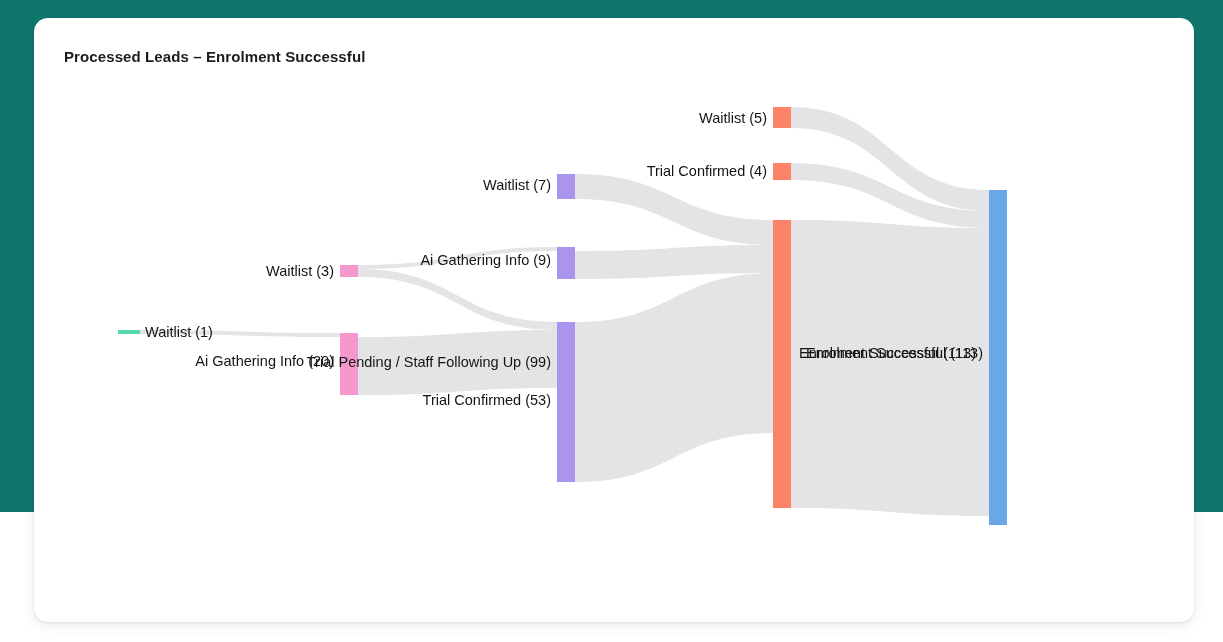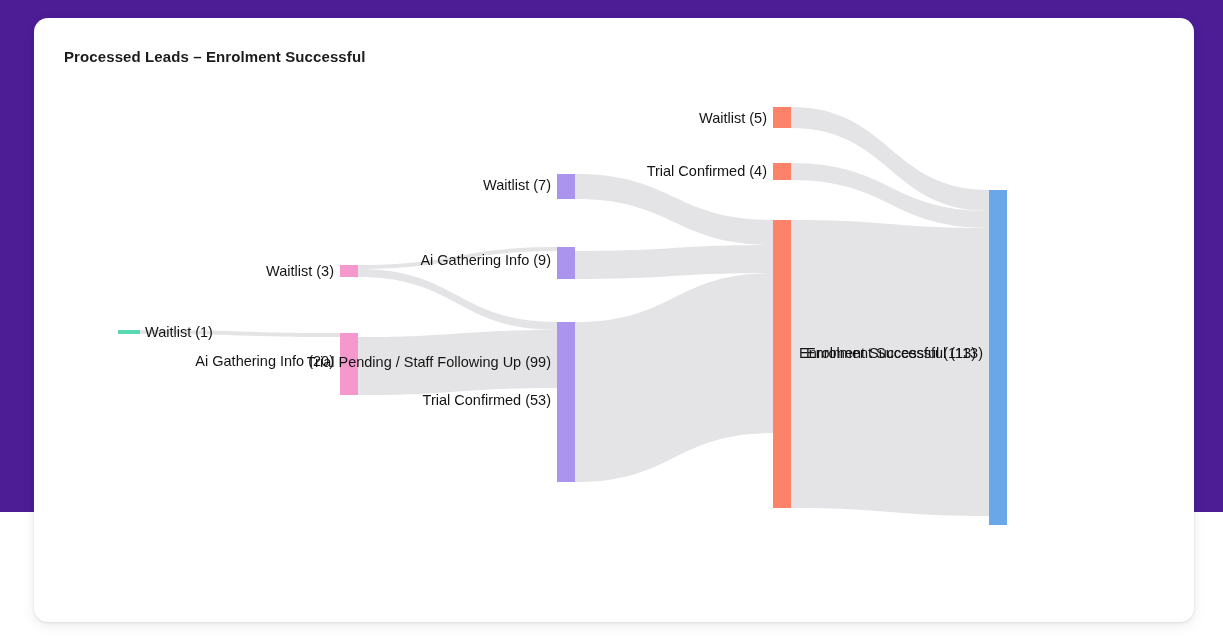--- a/index.html
+++ b/index.html
@@ -8,21 +8,21 @@
     background: #ffffff;
     width: 1223px;
     height: 642px;
     overflow: hidden;
     font-family: "Liberation Sans", sans-serif;
   }
   #root {
     position: relative;
     width: 1223px;
     height: 512px;
-    background: #4c1d95;
+    background: #0f766e;
   }
   #card {
     position: absolute;
     left: 34px;
     top: 18px;
     width: 1160px;
     height: 604px;
     background: #ffffff;
     border-radius: 14px;
     box-shadow: 0 1px 3px rgba(0,0,0,0.10), 0 4px 14px rgba(0,0,0,0.07);

